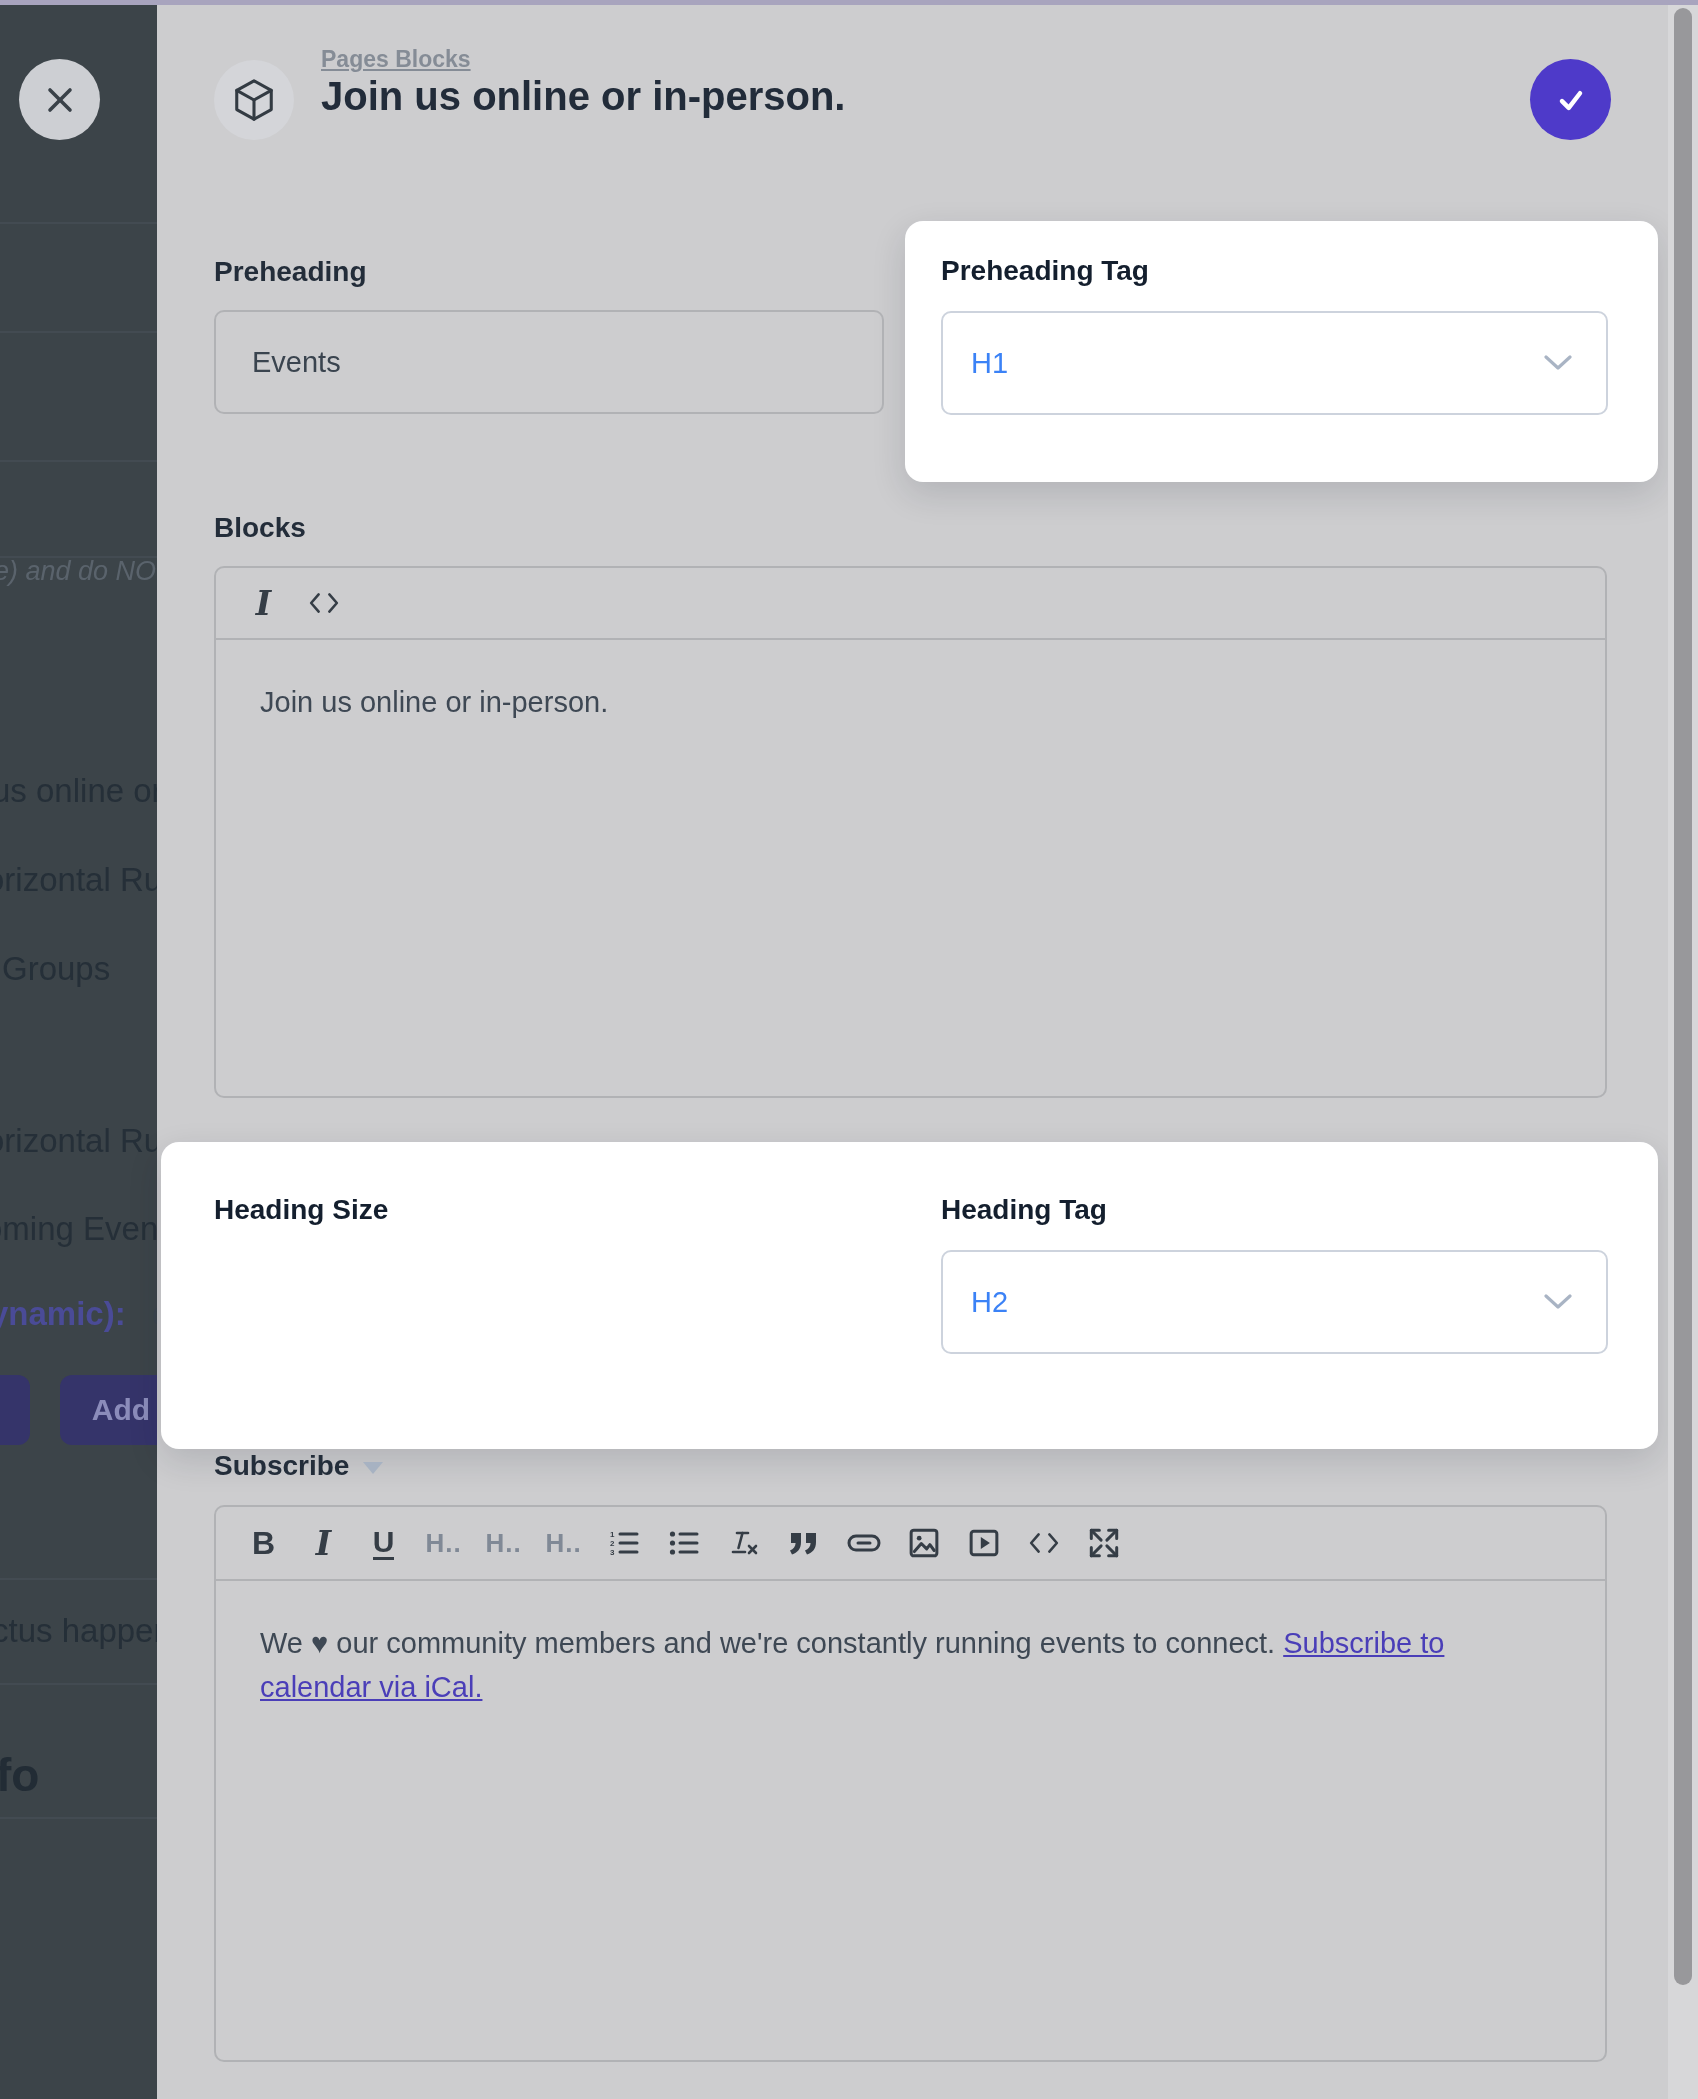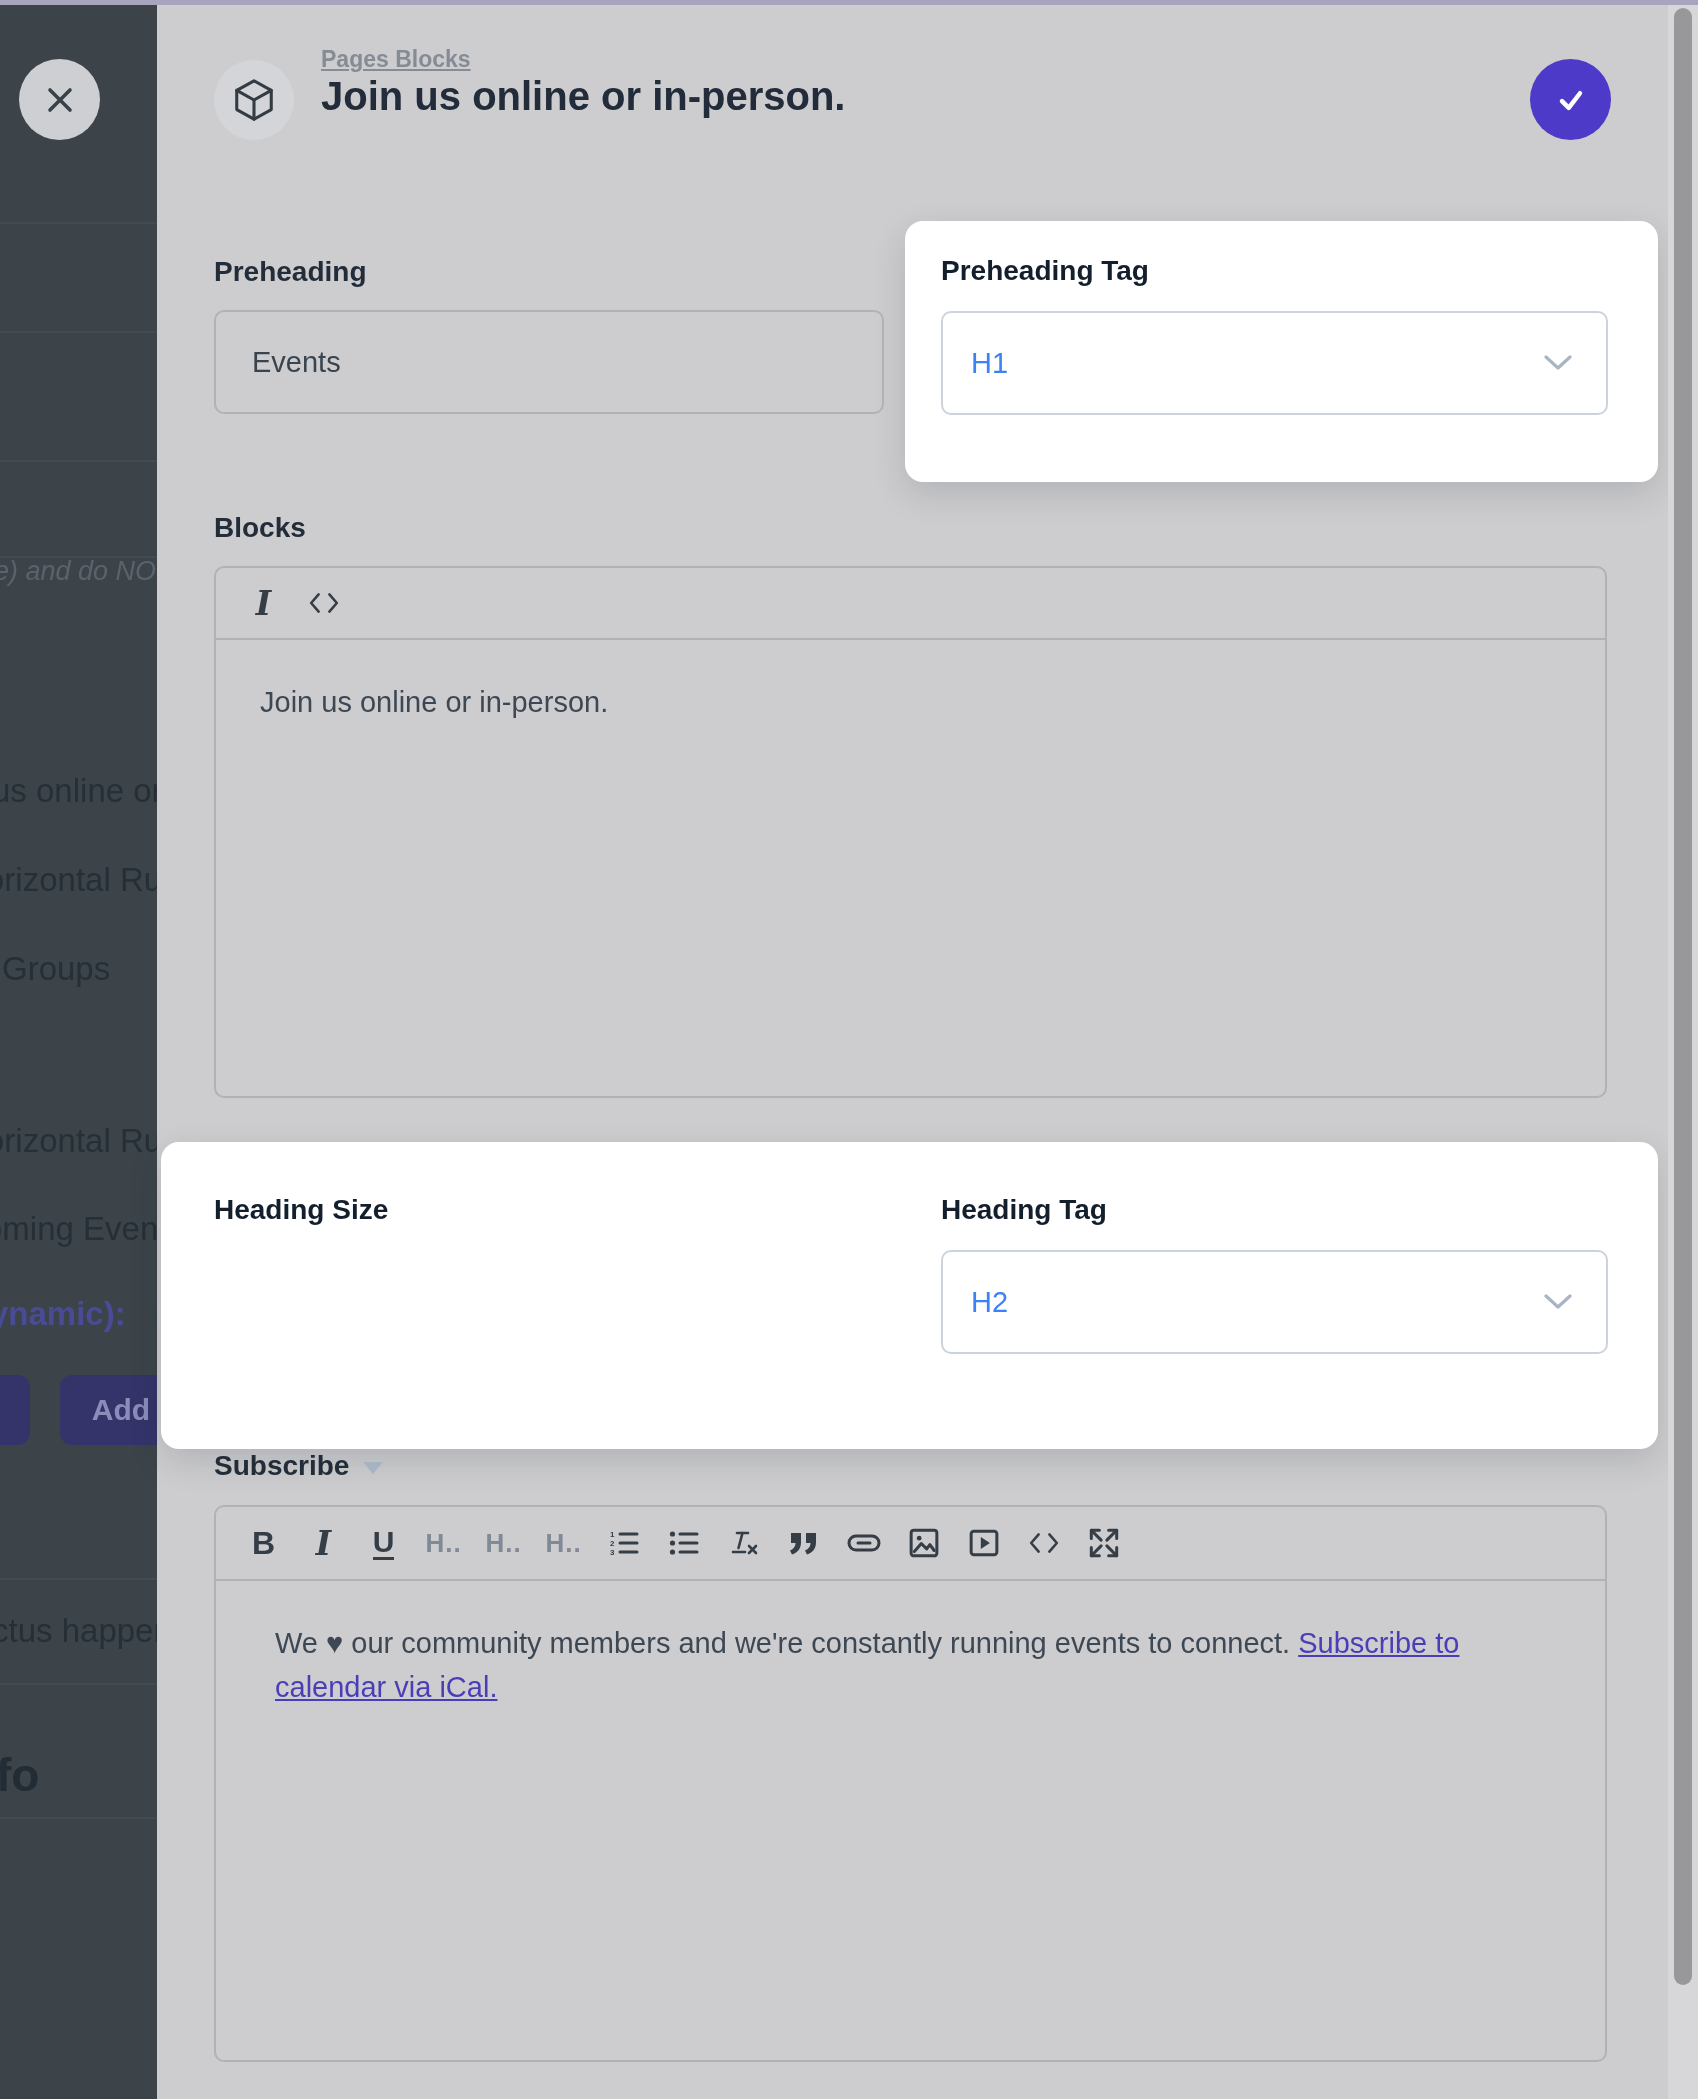--- a/index.html
+++ b/index.html
@@ -58,21 +58,21 @@
   .tb1{height:70px;}
   .tb2{height:72px;}
   .tbtn{width:47px;height:47px;display:flex;align-items:center;justify-content:center;
         background:transparent;border:none;cursor:pointer;padding:0;color:#353d46;}
   .g-bold{font-size:32px;font-weight:700;color:#353d46;}
   .g-italic{font-family:"DejaVu Serif",serif;font-style:italic;font-weight:600;font-size:33px;color:#353d46;}
   .g-underline{font-size:30px;font-weight:600;color:#353d46;border-bottom:3px solid #353d46;line-height:1.05;}
   .g-h{font-size:26px;font-weight:600;color:#808996;letter-spacing:1px;}
   .econtent{font-size:29px;color:#3e4854;line-height:44px;}
   .ec-heading{padding:40px 40px 0 44px;}
-  .ec-sub{padding:40px 92px 0 44px;margin-left:15px;}
+  .ec-sub{padding:40px 92px 0 44px;}
   .link{color:#4a3eb8;}
 
   .caret-down{display:inline-block;width:0;height:0;border-left:10px solid transparent;
               border-right:10px solid transparent;border-top:12px solid #a7b2c2;margin-left:14px;vertical-align:middle;}
   svg{display:block;}
 </style>
 </head>
 <body>
 
 <div class="stage">

